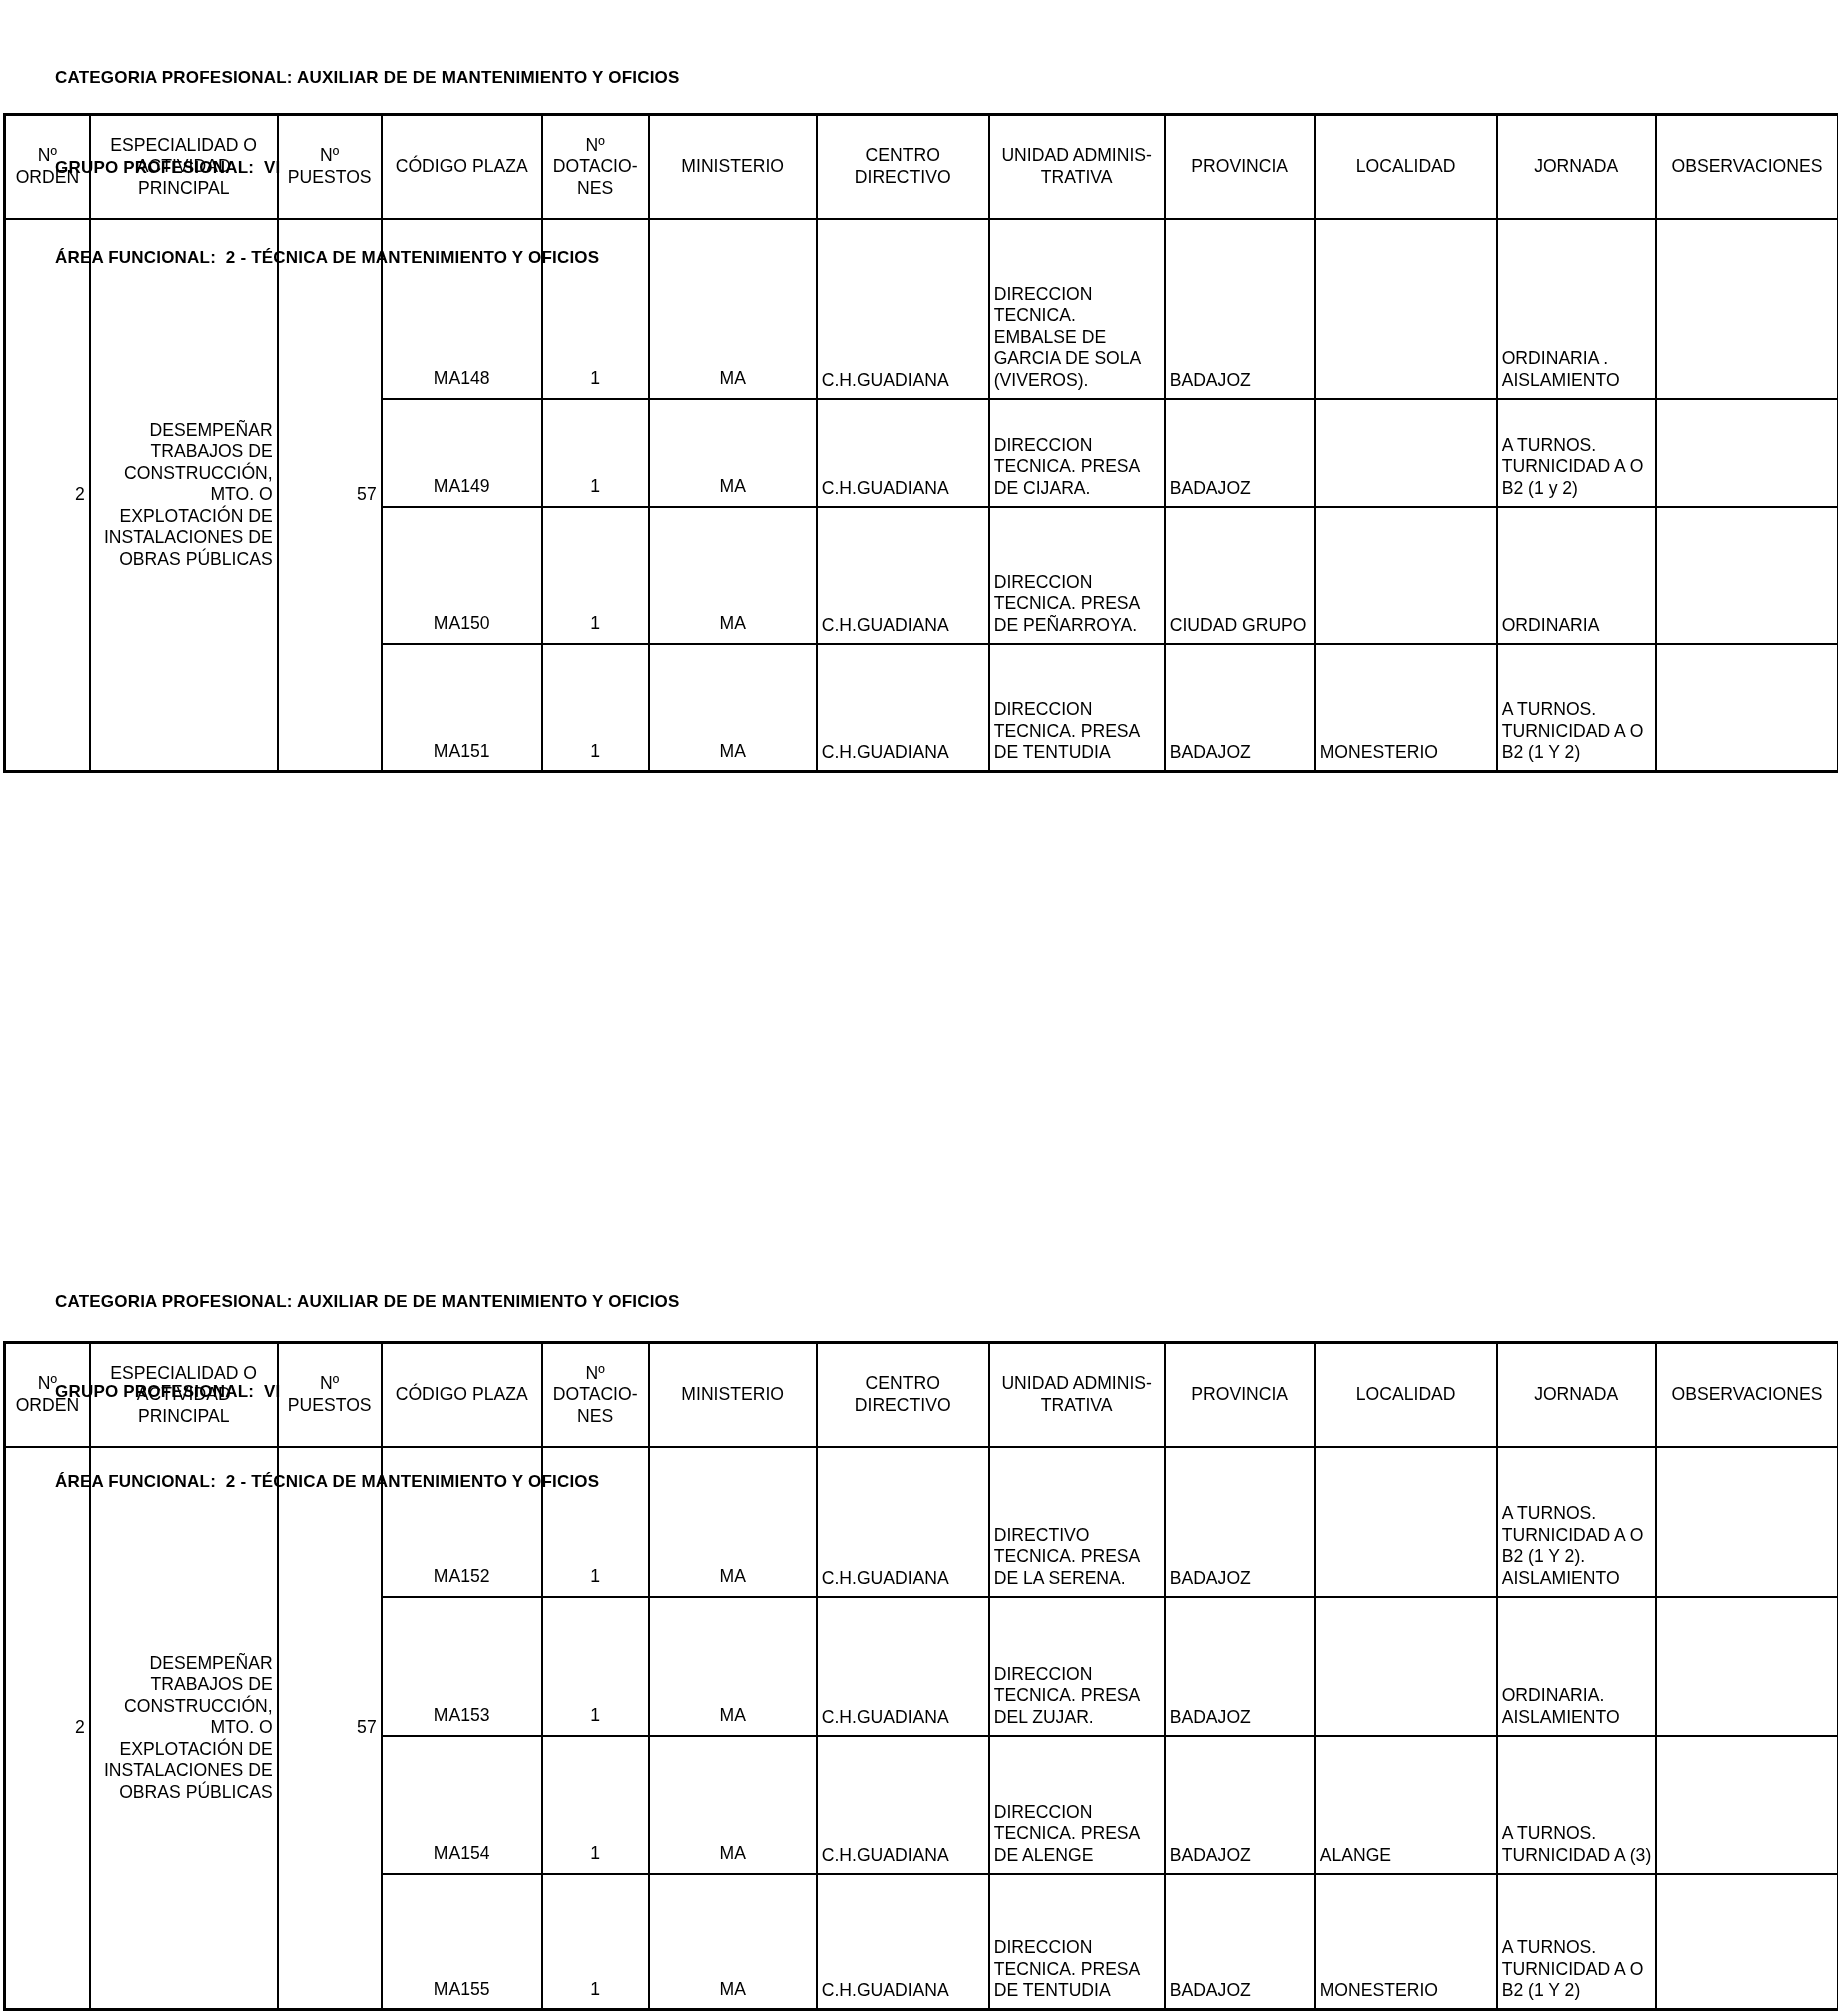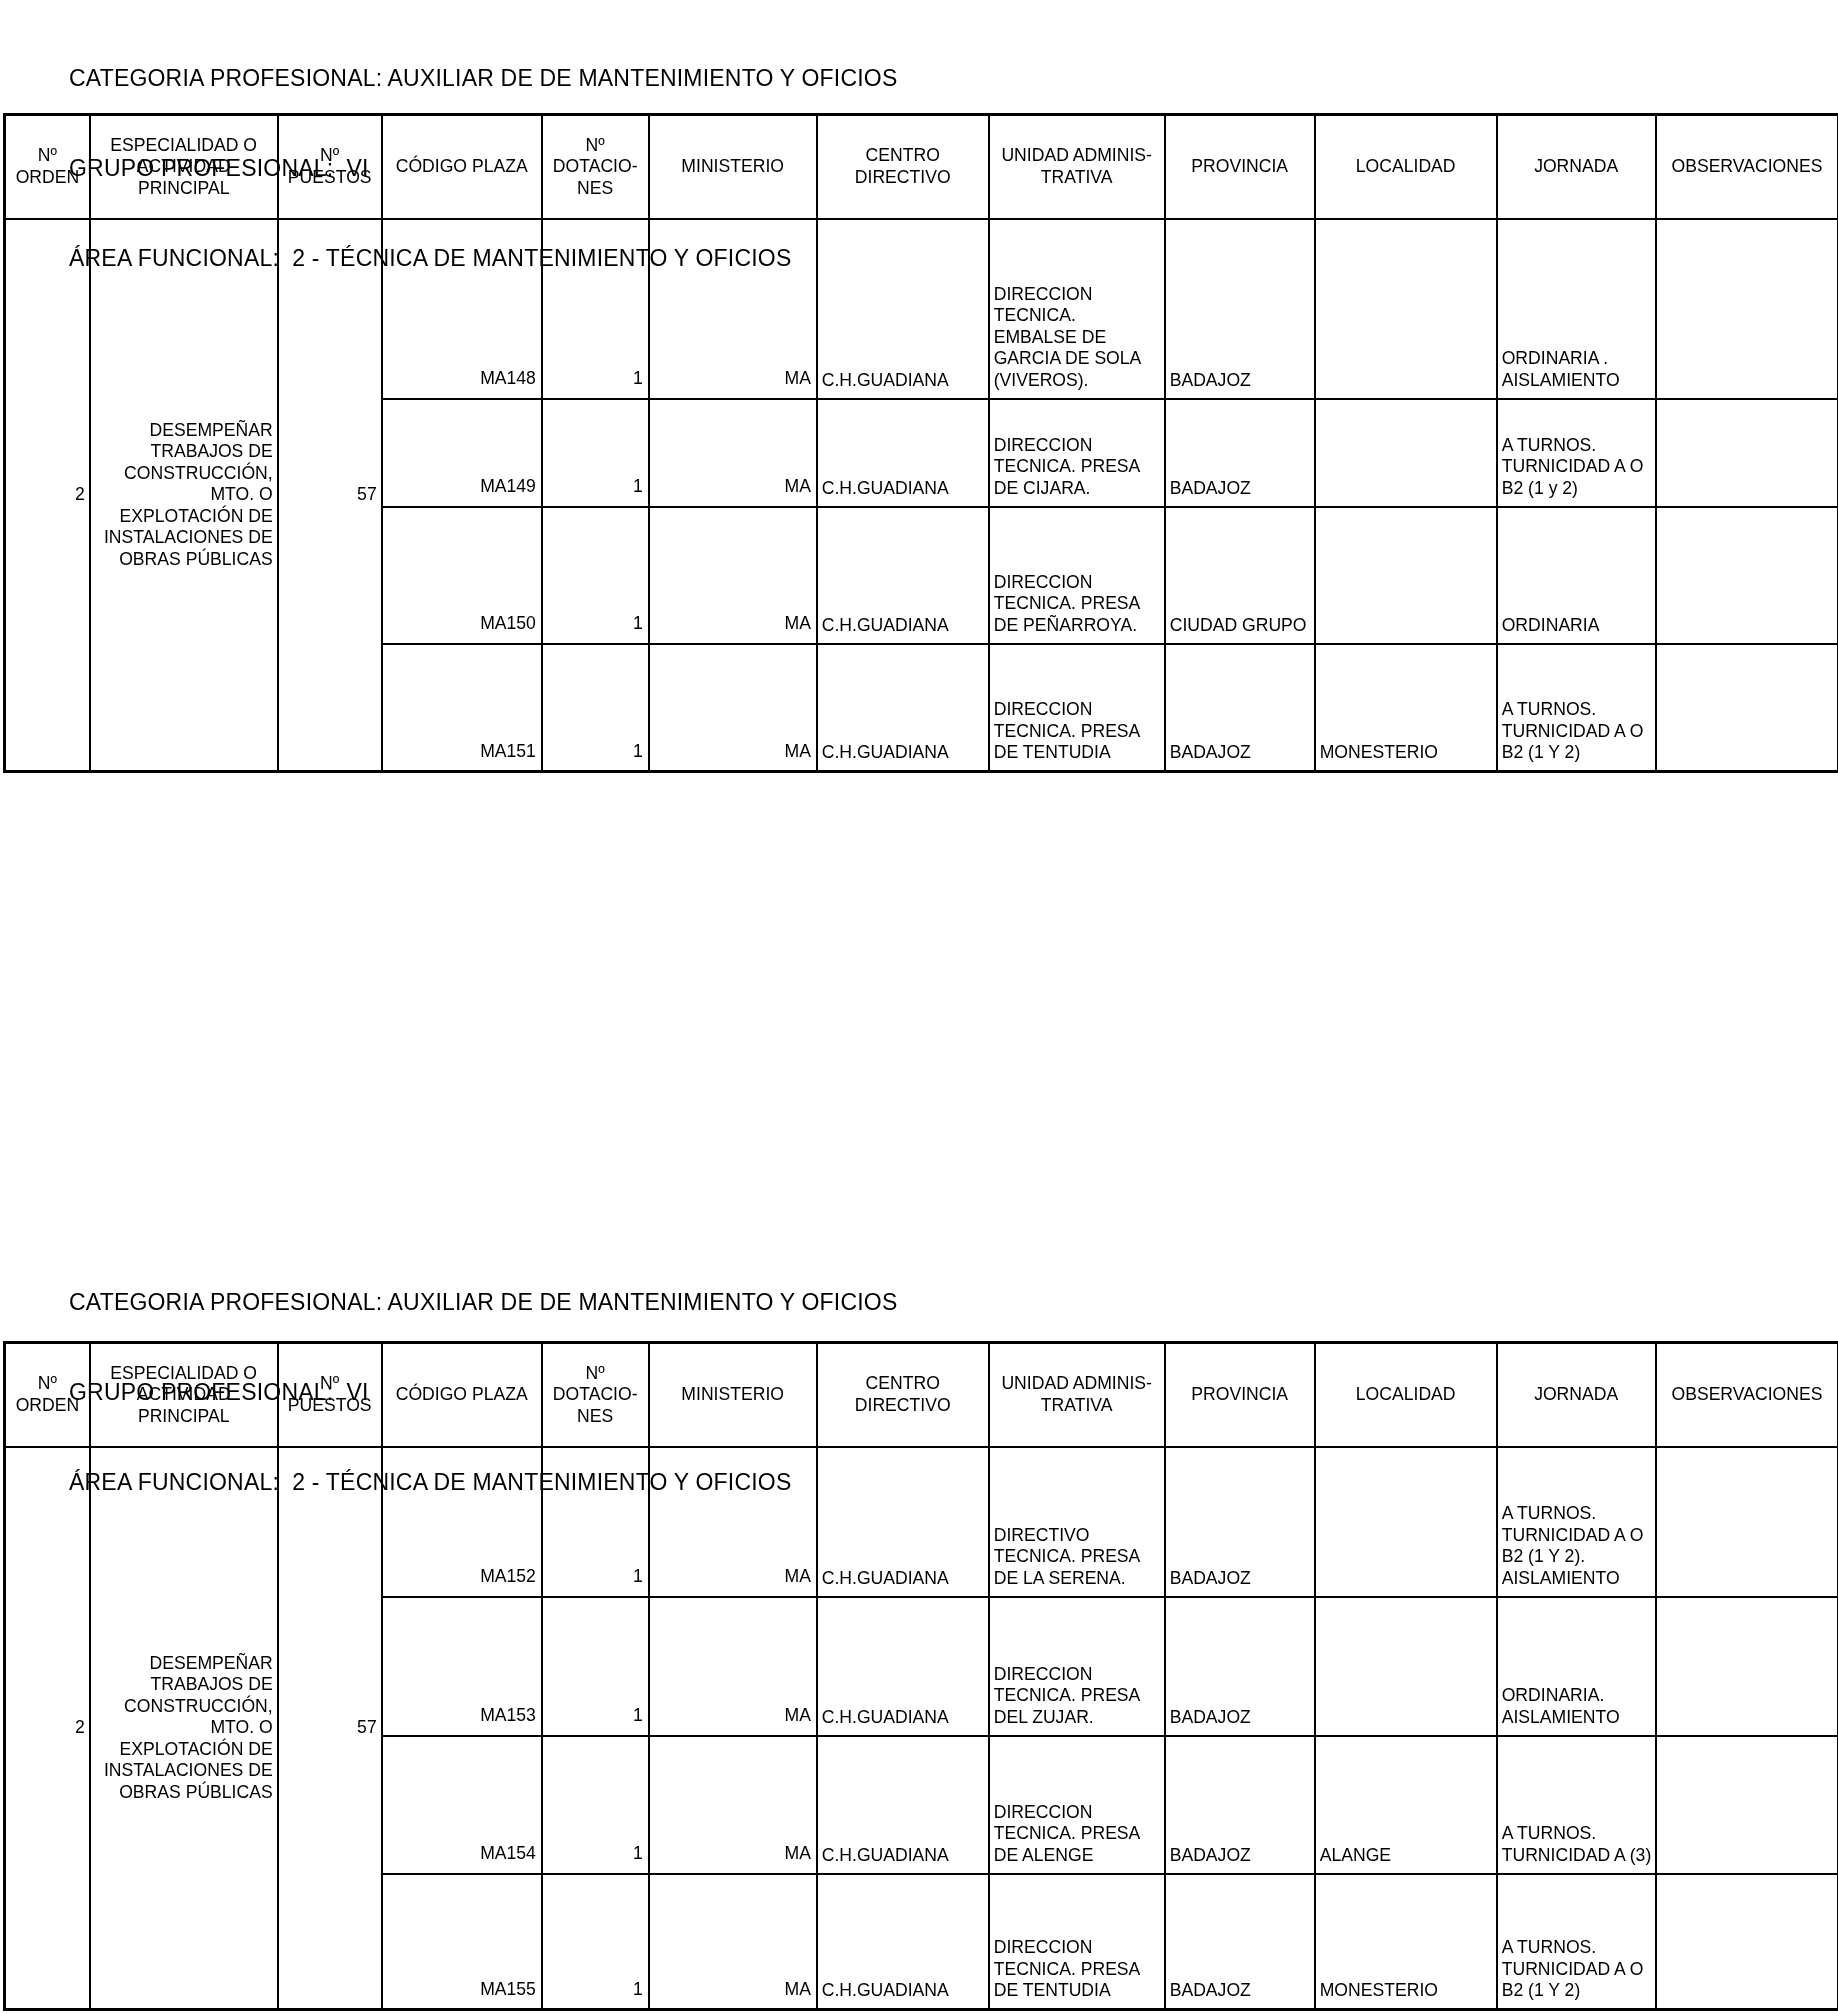--- a/index.html
+++ b/index.html
@@ -7,23 +7,23 @@
   body {
     position: relative;
     width: 1839px;
     height: 2014px;
     color: #000;
     font-family: "Liberation Sans", sans-serif;
     overflow: hidden;
   }
   .sec-header {
     position: absolute;
-    left: 69px;
-    font-weight: normal;
-    font-size: 23px;
+    left: 55px;
+    font-weight: bold;
+    font-size: 17px;
     line-height: 30px;
     white-space: pre-wrap;
     letter-spacing: 0.2px;
   }
   #section1-header { top: 3.2px; }
   #section2-header { top: 1227px; }
 
   table.positions {
     position: absolute;
     left: 3.2px;
@@ -61,21 +61,21 @@
   #table2 tbody tr:nth-child(4) { height: 136px; }
 
   td.td-orden, td.td-especialidad, td.td-puestos {
     text-align: right;
     vertical-align: middle;
     padding: 3.2px 4px;
   }
   td.td-orden, td.td-puestos { font-size: 20px; }
 
   td.td-codigo, td.td-dotaciones, td.td-ministerio {
-    text-align: right;
+    text-align: center;
     vertical-align: bottom;
     padding: 3.2px 4.8px 8px 4.8px;
   }
   td.td-centro, td.td-unidad, td.td-provincia,
   td.td-localidad, td.td-jornada, td.td-observaciones {
     text-align: left;
     vertical-align: bottom;
     padding: 3.2px 3.2px 6.4px 4px;
   }
 </style>

